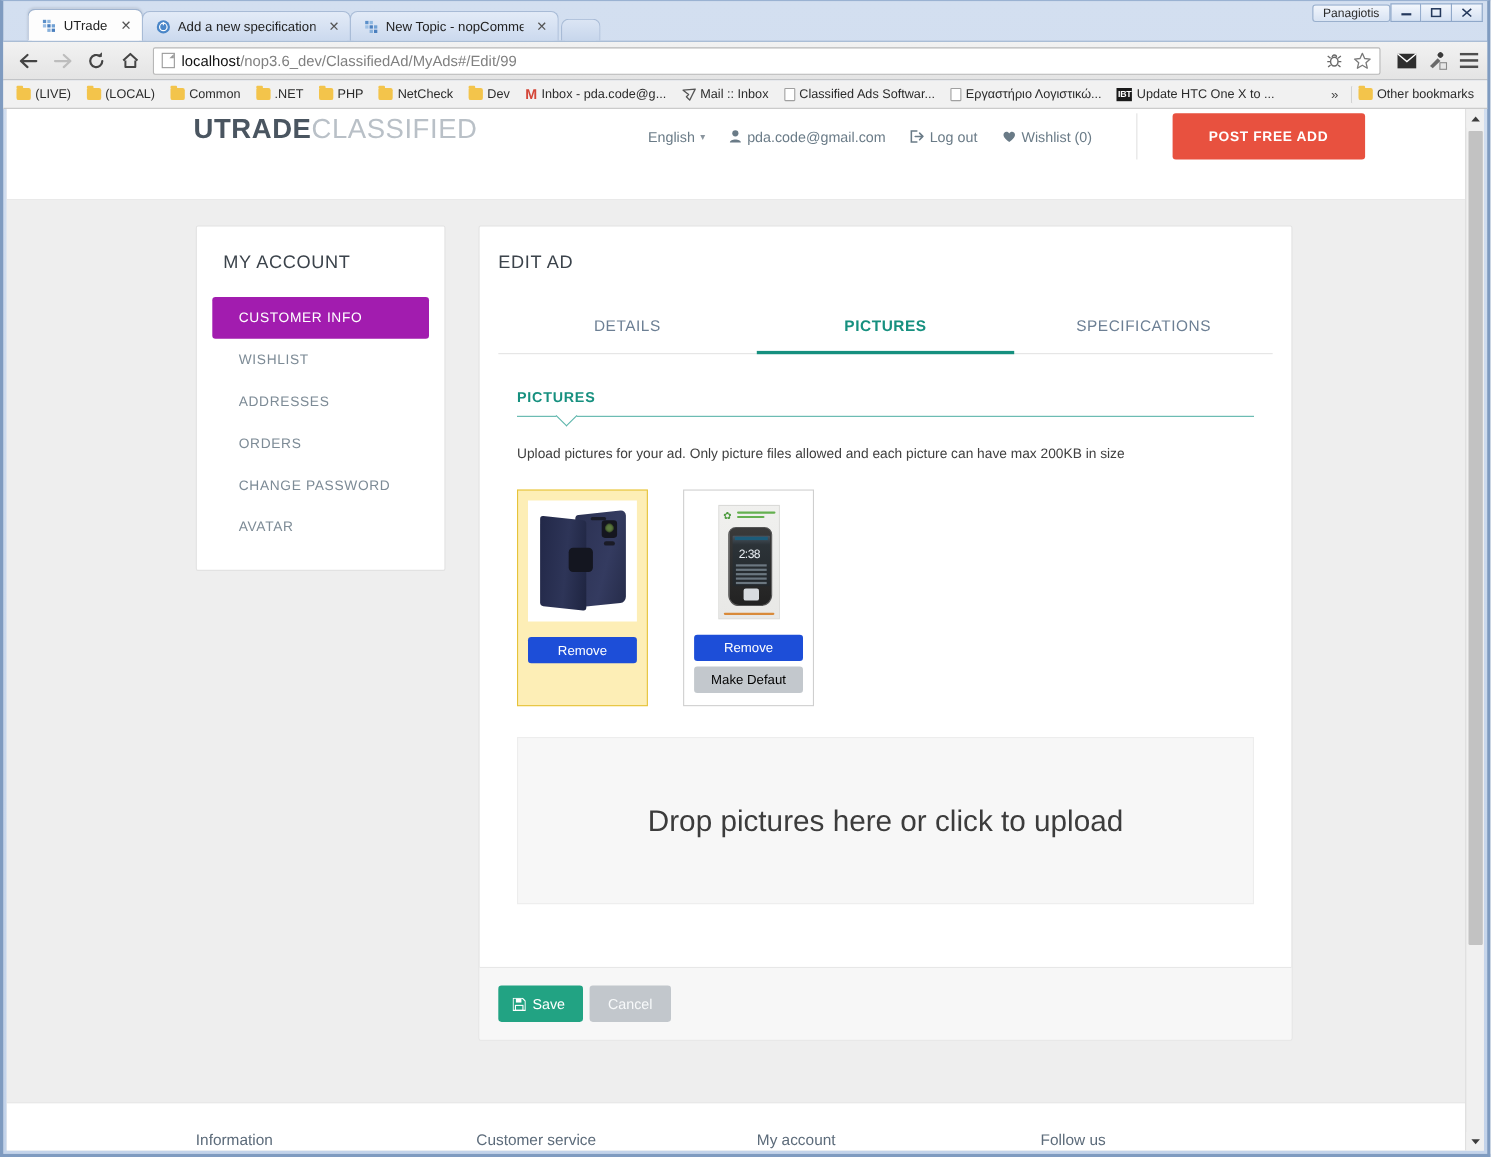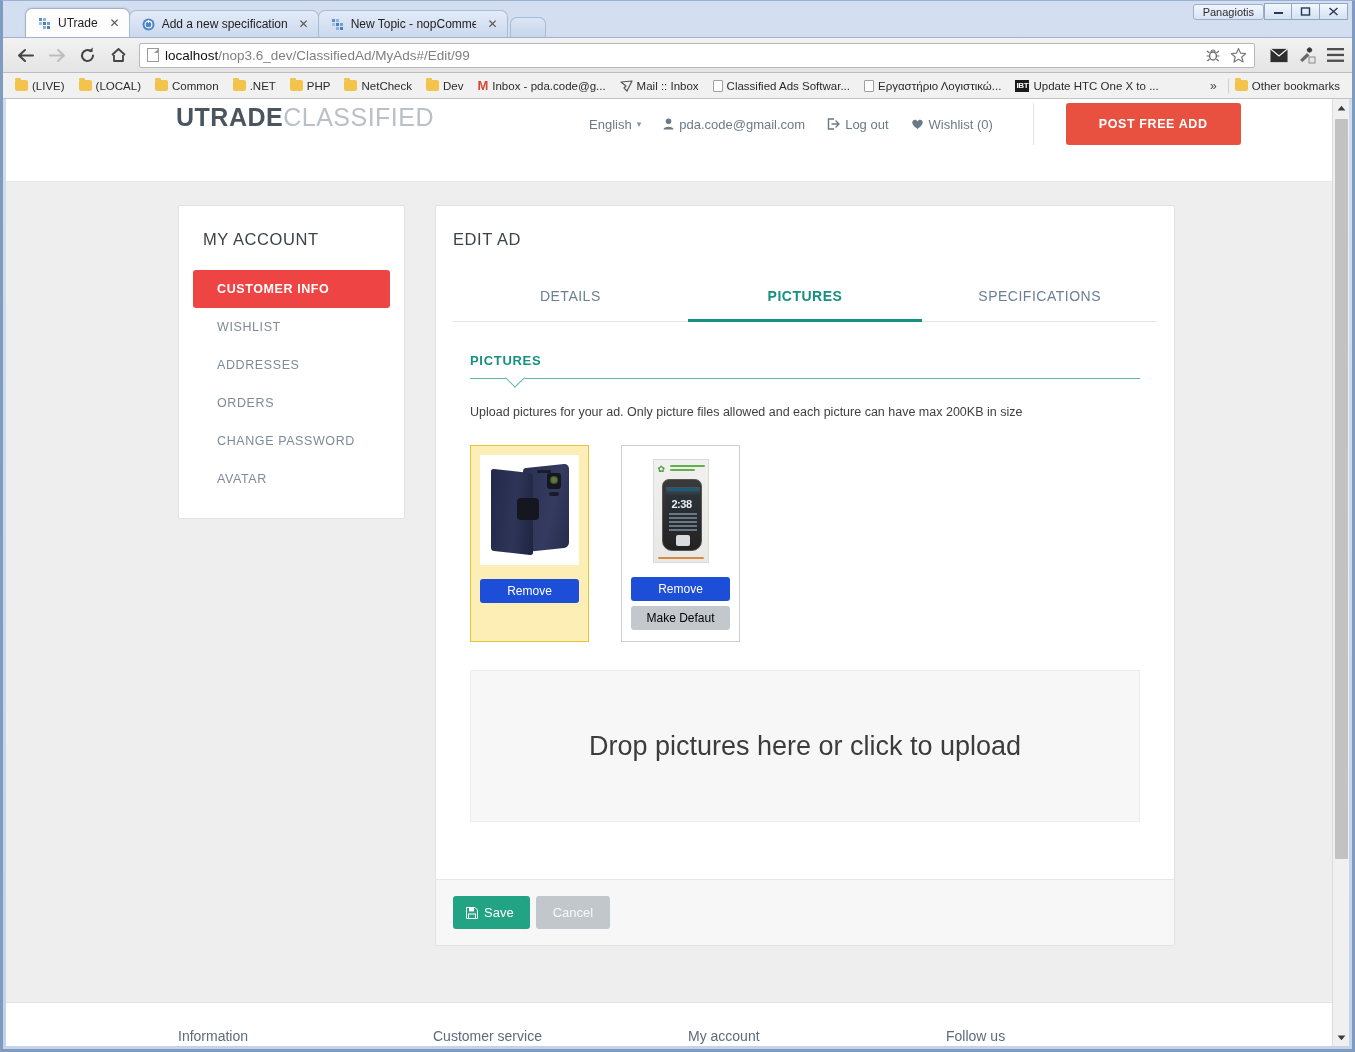--- a/index.html
+++ b/index.html
@@ -261,21 +261,21 @@
   }
   .side-item {
     display: block;
     font-size: 12.5px; letter-spacing: .6px;
     color: #7d8b96;
     padding: 12px 24px;
     margin: 0 14px;
     border-radius: 3px;
   }
   .side-item.active {
-    background: #ef4444; color: #fff; font-weight: bold;
+    background: #a21caf; color: #fff; font-weight: normal;
   }
 
   .main { width: 740px; }
   .main-head {
     font-size: 16.5px; color: #3b434b; letter-spacing:.6px;
     padding: 24px 0 0 17px;
   }
   .tabs {
     display: flex;
     margin: 28px 17px 0 17px;
@@ -444,21 +444,21 @@
     border-radius: 7px 7px 10px 10px;
     border:1px solid #555;
   }
   .pkg-screen {
     position:absolute; left:3px; top:7px; width:34px; height:46px;
     background: linear-gradient(to bottom,#4a5560 0%, #2c3338 18%, #23282c 100%);
     border-radius:1px;
   }
   .pkg-time {
     position:absolute; left:6px; top:11px;
-    color:#e9eef3; font-size:11px; font-weight:bold;
+    color:#e9eef3; font-size:11px; font-weight:normal;
     font-family:"Liberation Sans", sans-serif; letter-spacing:-.5px;
   }
   .pkg-bar {
     position:absolute; left:2px; top:1px; right:2px; height:3px;
     background:#1c5c7a;
   }
   .pkg-rows { position:absolute; left:3px; top:26px; right:3px; }
   .pkg-rows i { display:block; height:2px; background:#6b7780; margin-bottom:2px; }
   .pkg-home {
     position:absolute; left:13px; bottom:4px; width:14px; height:11px;

